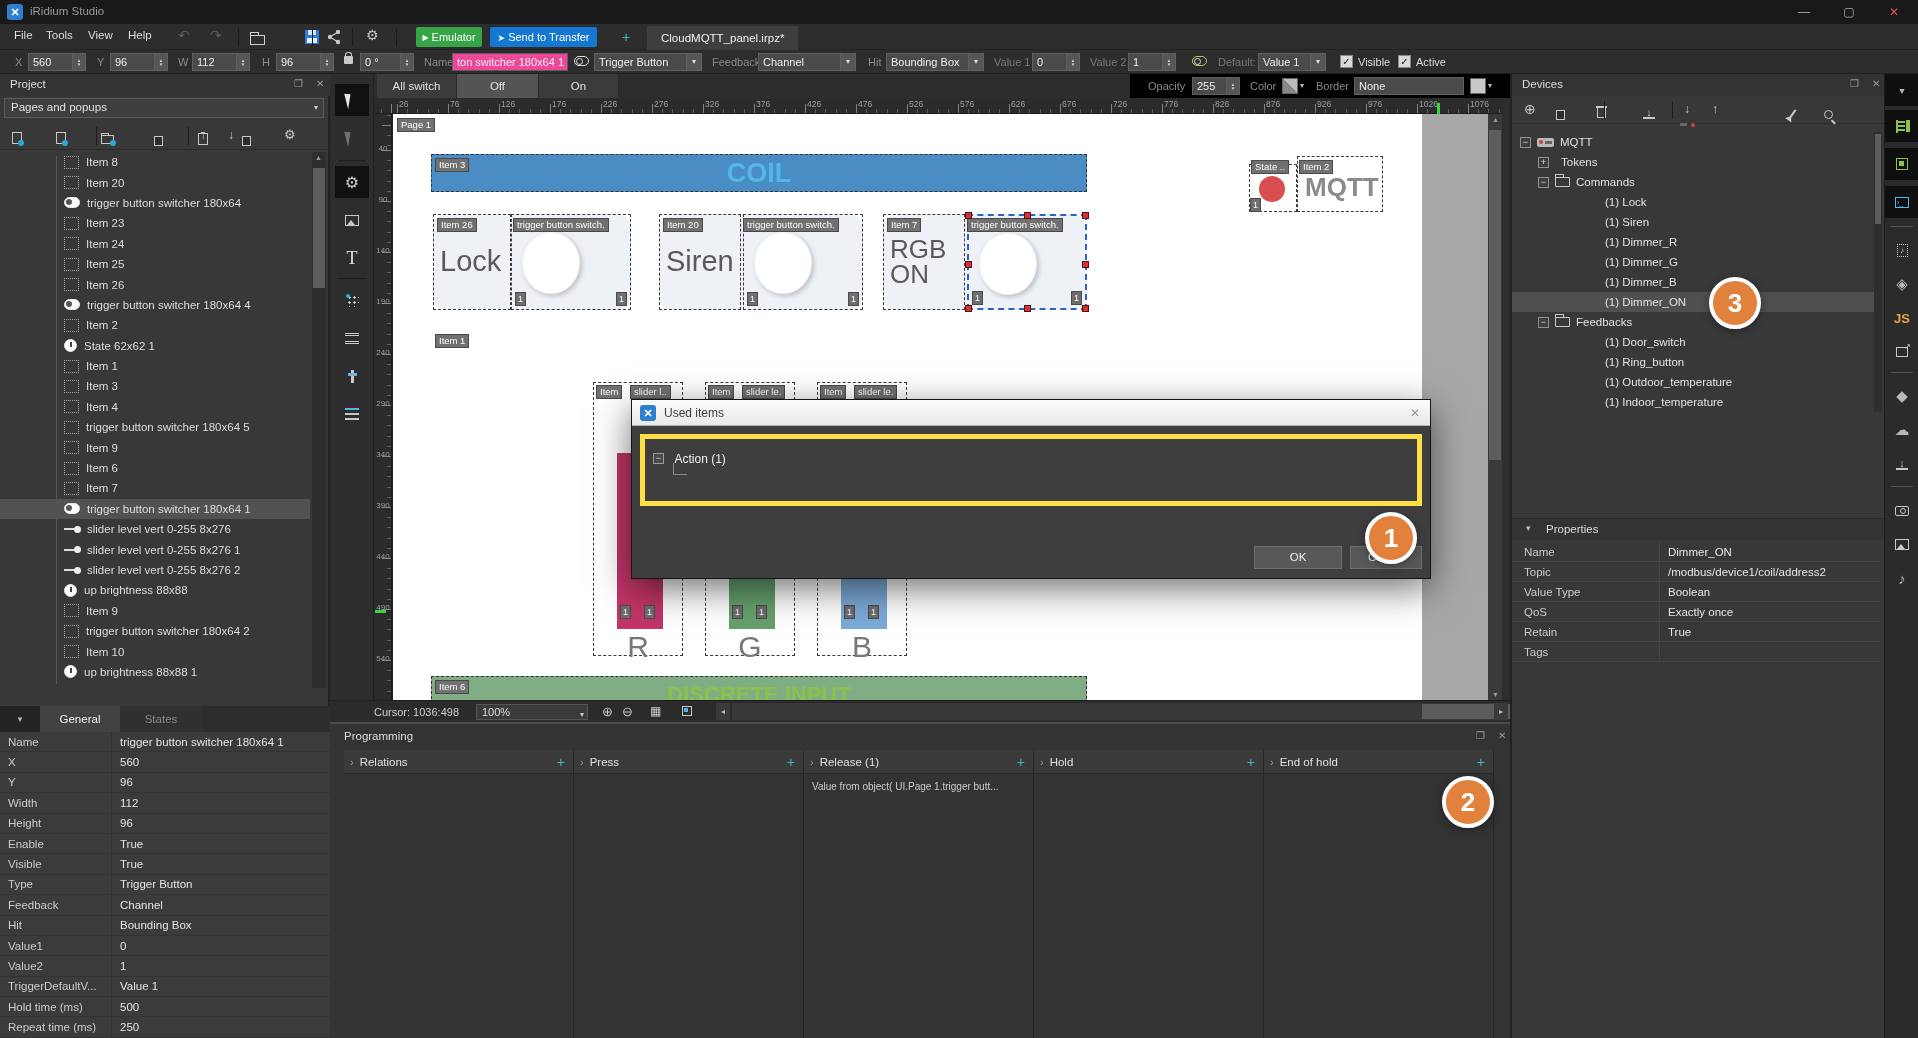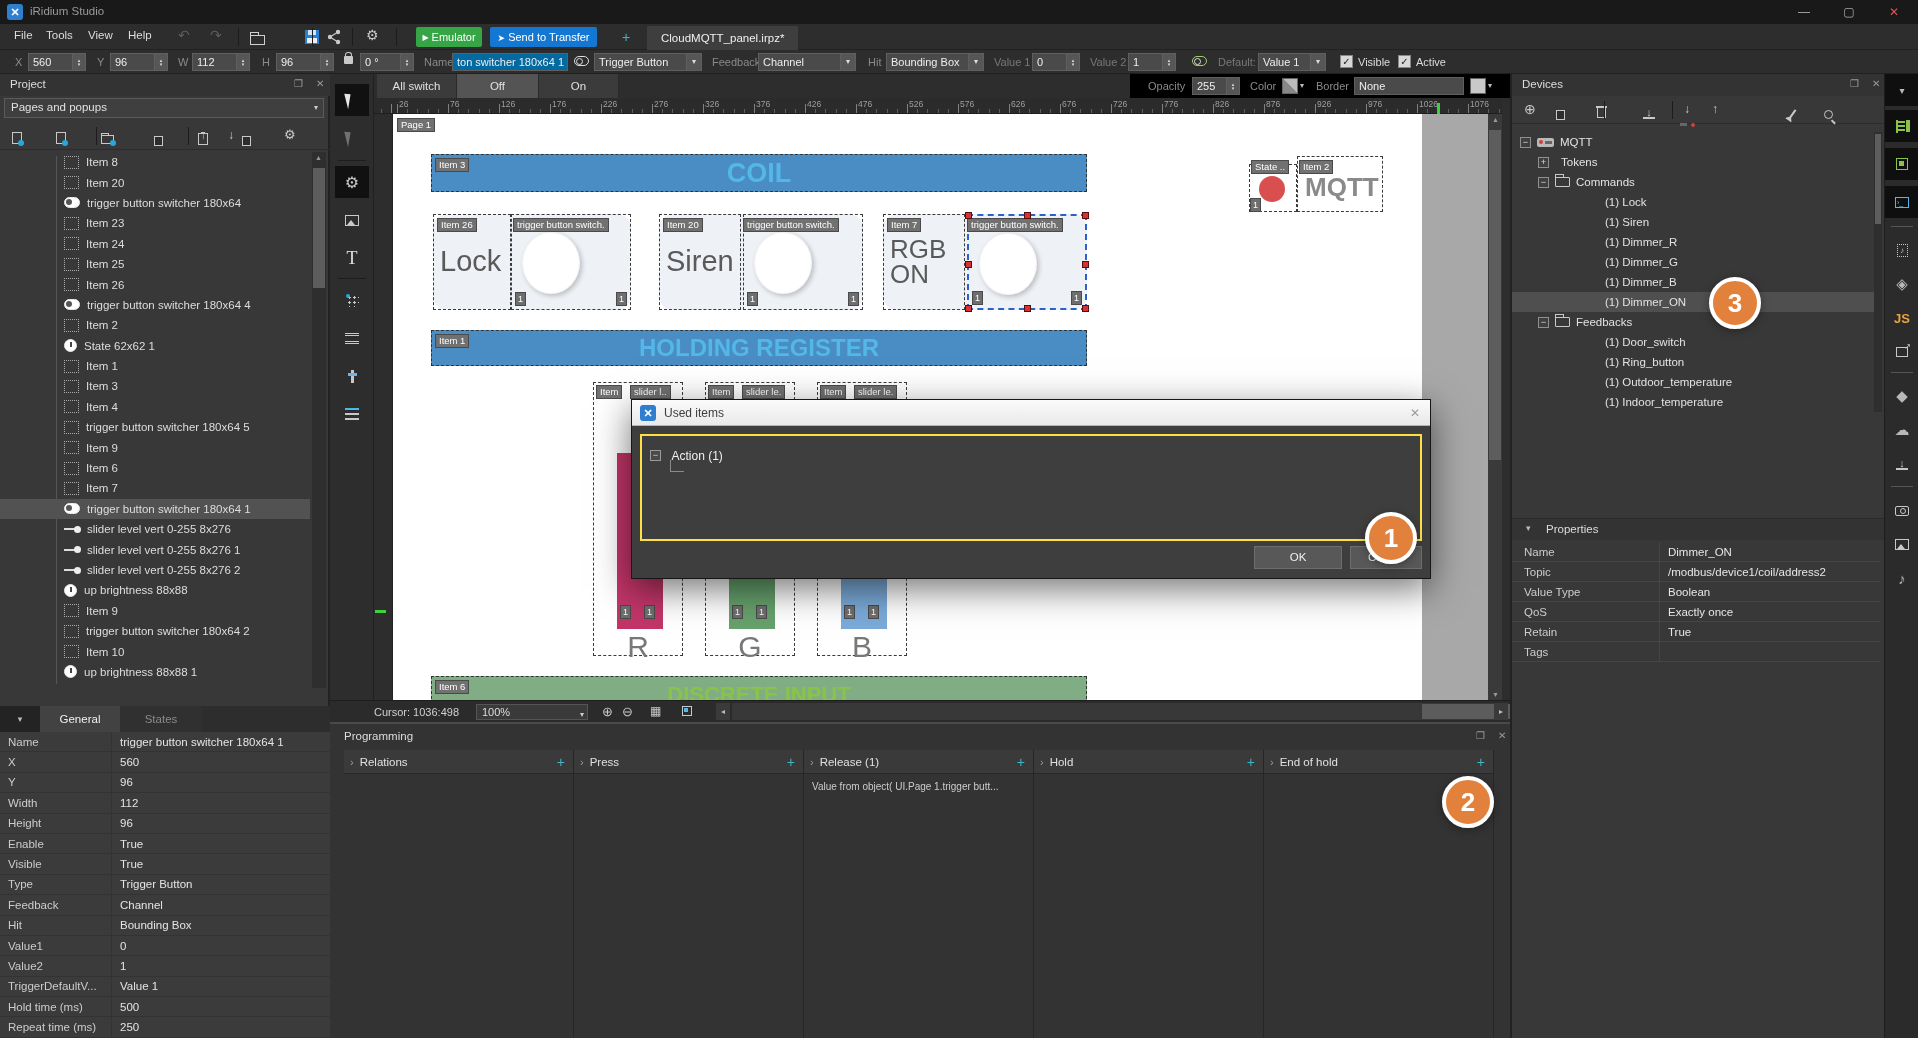--- a/index.html
+++ b/index.html
@@ -129,21 +129,21 @@
   .rh{position:absolute;width:7px;height:7px;background:#d83131;border:1px solid #550d0d;z-index:6;}
   .scol{position:absolute;top:268px;height:274px;border:1px dashed #3a3a3a;width:90px;}
   .sbar{position:absolute;left:23px;top:70px;width:46px;height:176px;}
   .sletter{position:absolute;top:516px;width:90px;text-align:center;font-size:30px;color:#787878;}
 
   
   #dialog{left:631px;top:399px;width:800px;height:180px;z-index:40;box-shadow:0 10px 34px rgba(0,0,0,0.55);
           border:1px solid #161616;background:#3e3e3e;}
   #dlg-title{position:absolute;left:0;top:0;width:100%;height:26px;background:linear-gradient(#fbfbfb,#e9e9e9);
              border-bottom:1px solid #b5b5b5;}
-  #dlg-content{position:absolute;left:8px;top:34px;right:8px;height:107px;border:2px solid #fde047;}
+  #dlg-content{position:absolute;left:8px;top:34px;right:8px;height:72px;border:5px solid #fde047;}
   .expbox{display:inline-block;width:11px;height:11px;border:1px solid #9a9a9a;background:#4a4a4a;color:#ddd;
           font-size:9px;line-height:9px;text-align:center;vertical-align:middle;}
   .dlg-btn{position:absolute;top:146px;height:23px;background:#585858;border:1px solid #6d6d6d;color:#f0f0f0;
            font-size:11.5px;text-align:center;line-height:21px;}
 
   
   #devpanel{left:1510px;top:74px;width:374px;height:964px;background:#383838;border-left:2px solid #222;}
   #dev-toolbar{left:0;top:22px;width:374px;height:28px;border-bottom:1px solid #2c2c2c;}
   .drow{position:relative;height:20px;display:flex;align-items:center;font-size:11.5px;color:#e2e2e2;white-space:nowrap;}
   .drow.sel{background:#4f4f4f;}
@@ -305,21 +305,21 @@
           <span>▾</span>
         </span></div>
     <span class="abs padlock" style="left:344px;"></span>
     <div class="abs pb-box" style="left:360px;width:54px;">
       <span>0 °</span>
       <span class="spin">
           <span>▴</span>
           <span>▾</span>
         </span></div>
     <span class="abs pb-label" style="left:424px;">Name</span>
-    <div class="abs pb-box" style="left:452px;width:116px;background:#0369a1;">
+    <div class="abs pb-box" style="left:452px;width:116px;background:#ec4899;">
       <span>ton switcher 180x64 1</span></div>
     <span class="abs mini-toggle" style="left:574px;"></span>
     <div class="abs pb-box" style="left:594px;width:108px;">
       <span>Trigger Button</span>
       <span class="dd-caret">▾</span></div>
     <span class="abs pb-label" style="left:712px;">Feedback</span>
     <div class="abs pb-box" style="left:758px;width:98px;">
       <span>Channel</span>
       <span class="dd-caret">▾</span></div>
     <span class="abs pb-label" style="left:868px;">Hit</span>
@@ -673,20 +673,36 @@
         <span class="tick">776</span>
         <span class="tick">826</span>
         <span class="tick">876</span>
         <span class="tick">926</span>
         <span class="tick">976</span>
         <span class="tick">1026</span>
         <span class="tick">1076</span>
       </div>
   </div>
   <div class="abs rmark-h"></div>
+  <div class="abs" id="vruler">
+    <div id="vruler-labels">
+
+    <div class="tick">40</div>
+        <div class="tick">90</div>
+        <div class="tick">140</div>
+        <div class="tick">190</div>
+        <div class="tick">240</div>
+        <div class="tick">290</div>
+        <div class="tick">340</div>
+        <div class="tick">390</div>
+        <div class="tick">440</div>
+        <div class="tick">490</div>
+        <div class="tick">540</div>
+      </div>
+  </div>
   <div class="abs rmark-v"></div>
 
   <div class="abs" id="page">
     <span class="mini-tag" style="left:4px;top:4px;">Page 1</span>
 
     <div class="banner blue" style="top:40px;height:38px;font-size:27px;">
       <span>COIL</span>
       </div>
     <span class="mini-tag" style="left:42px;top:44px;">Item 3</span>
 
@@ -728,23 +744,20 @@
         <span class="rh" style="left:-4px;top:45px;"></span>
         <span class="rh" style="right:-4px;top:45px;"></span>
         <span class="rh" style="left:-4px;bottom:-4px;"></span>
         <span class="rh" style="left:55px;bottom:-4px;"></span>
         <span class="rh" style="right:-4px;bottom:-4px;"></span>
       </div>
       <span class="mini-tag" style="left:4px;top:4px;">Item 7</span>
       <span class="mini-tag" style="left:84px;top:4px;">trigger button switch.</span>
     </div>
 
-    <div class="banner blue" style="top:216px;height:36px;font-size:24px;">
-      <span>HOLDING REGISTER</span>
-      </div>
     <span class="mini-tag" style="left:42px;top:220px;">Item 1</span>
 
     <div class="scol" style="left:200px;">
       <span class="mini-tag" style="left:2px;top:2px;">Item</span>
       <span class="mini-tag" style="left:36px;top:2px;">slider l..</span>
       <div class="sbar" style="background:#c23568;"></div>
       <span class="num-badge" style="left:26px;top:222px;">1</span>
       <span class="num-badge" style="left:50px;top:222px;">1</span>
     </div>
     <div class="scol" style="left:312px;">

